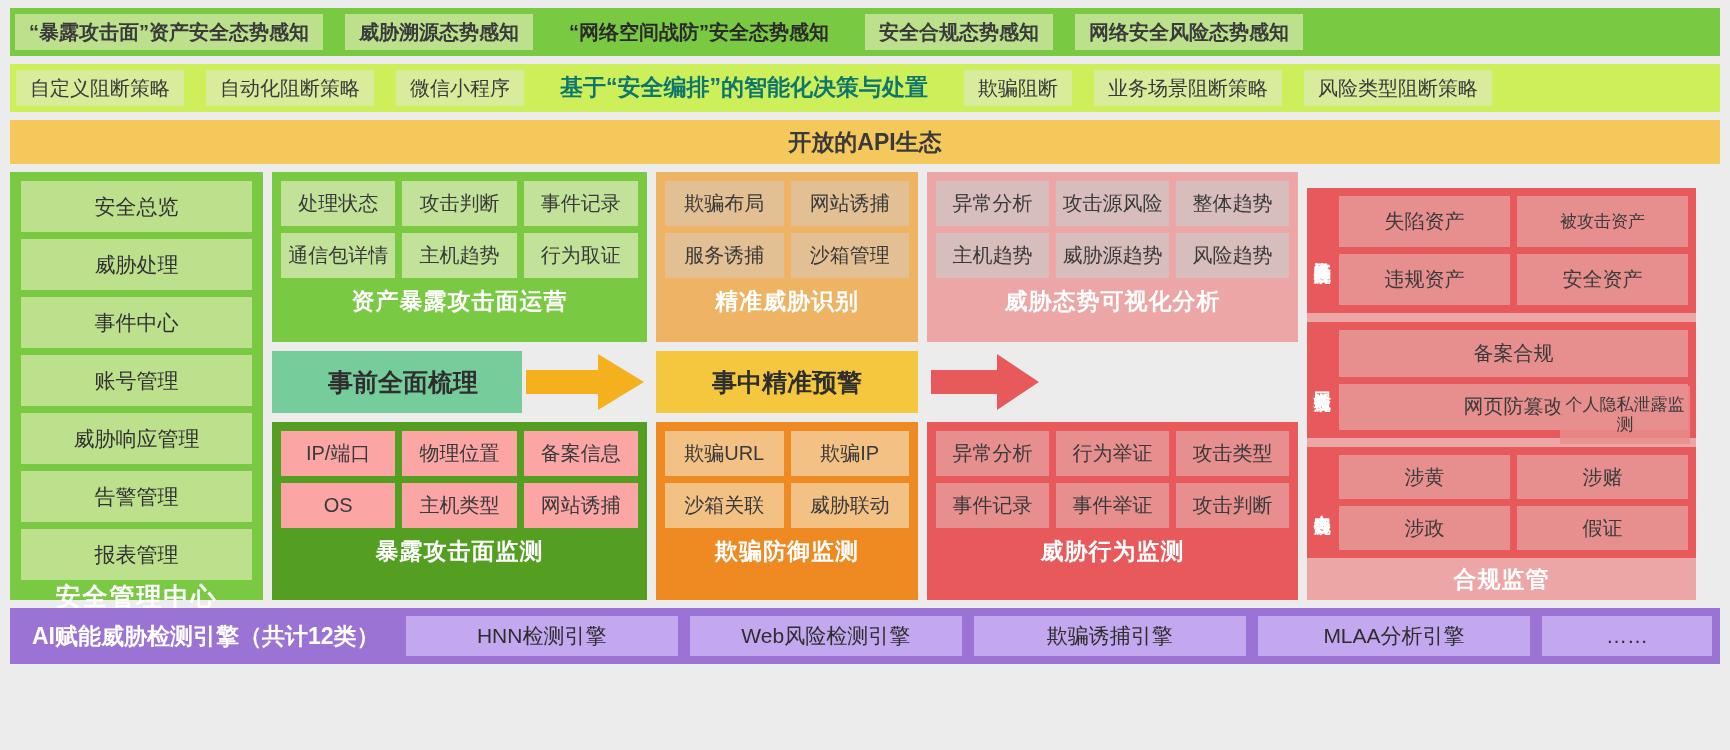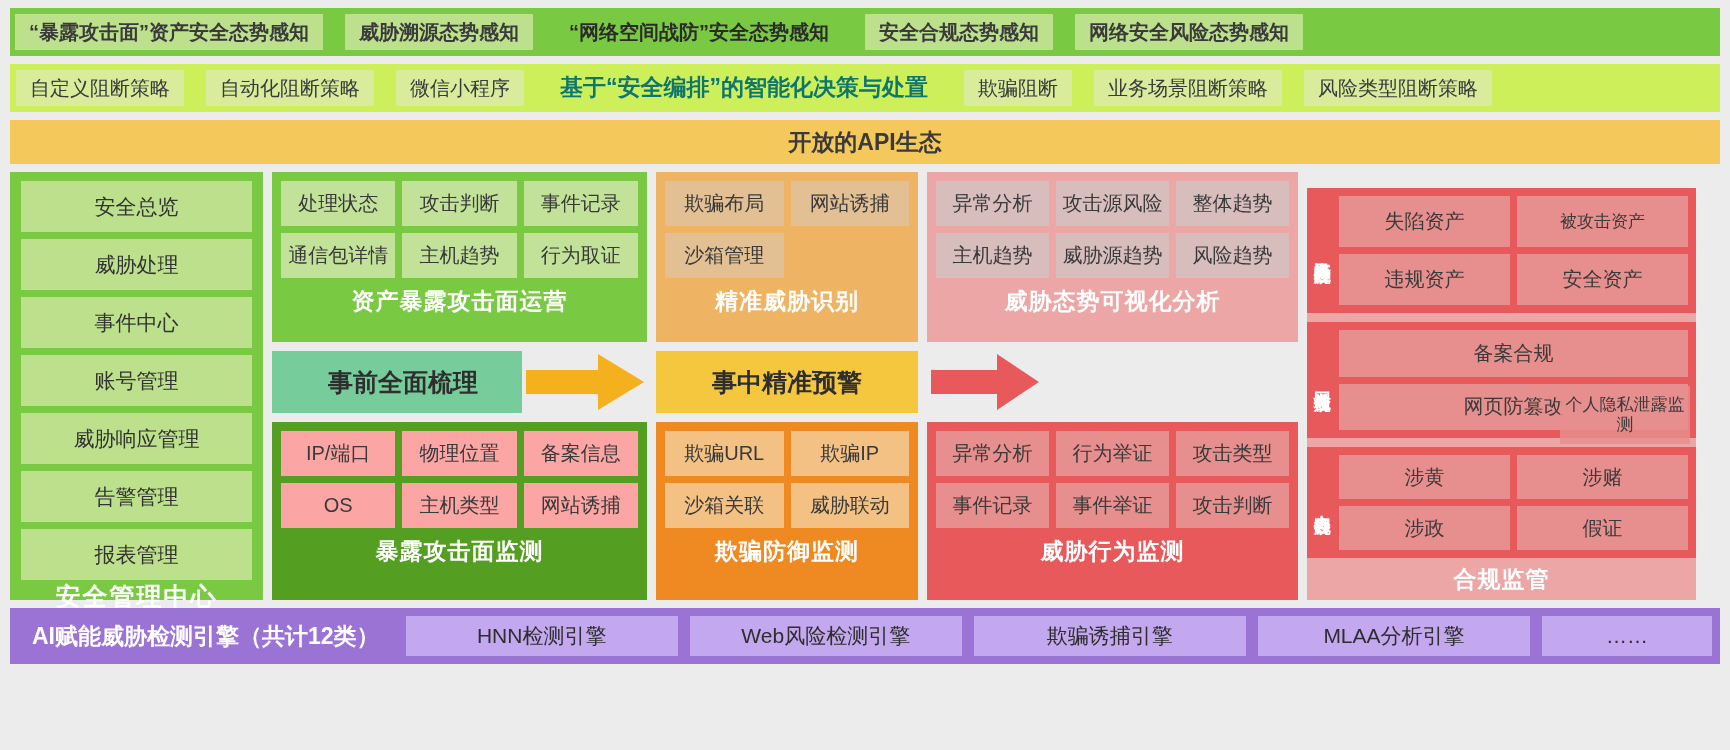--- a/index.html
+++ b/index.html
@@ -222,20 +222,21 @@
         </div>
         <div class="caption">暴露攻击面监测</div>
       </div>
     </div>
 
     <div class="col col-b">
       <div class="panel p-orange" style="height:170px">
         <div class="tiles g2">
           <div class="tile">欺骗布局</div>
           <div class="tile">网站诱捕</div>
+          <div class="tile">服务诱捕</div>
           <div class="tile">沙箱管理</div>
         </div>
         <div class="caption">精准威胁识别</div>
       </div>
 
       <div class="flowrow">
         <div class="flowbox f-yellow" style="width:262px">事中精准预警</div>
       </div>
 
       <div class="panel p-dorange" style="flex:1">

